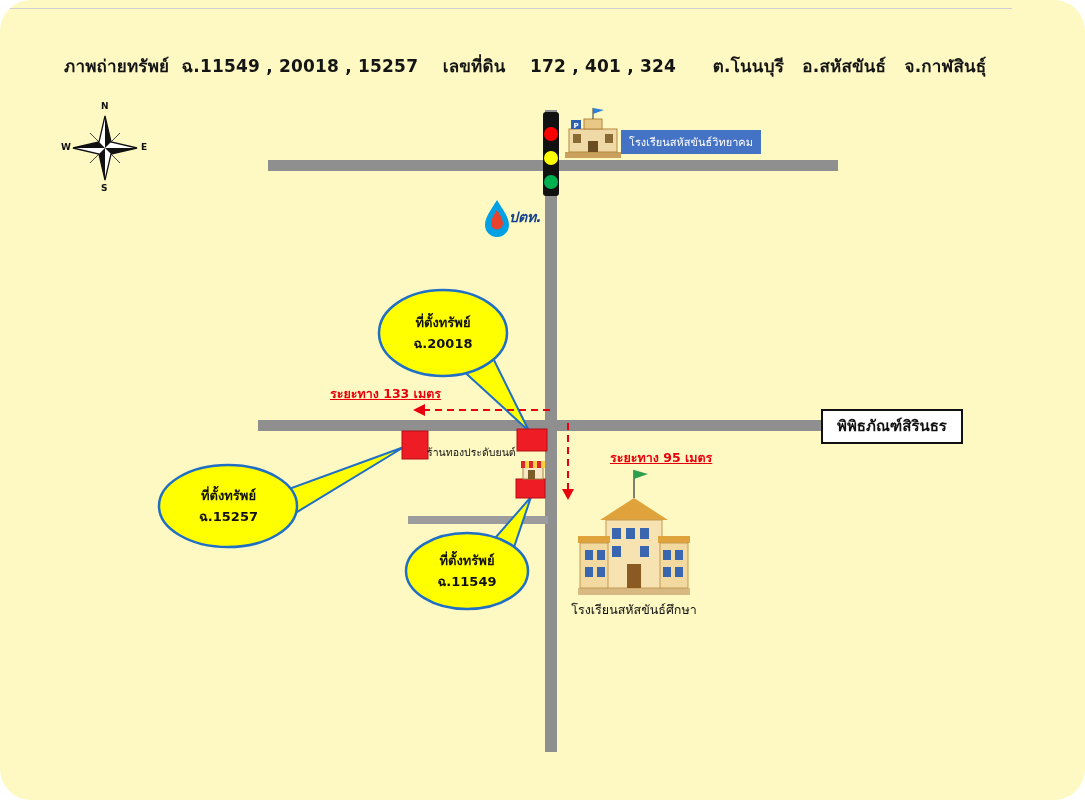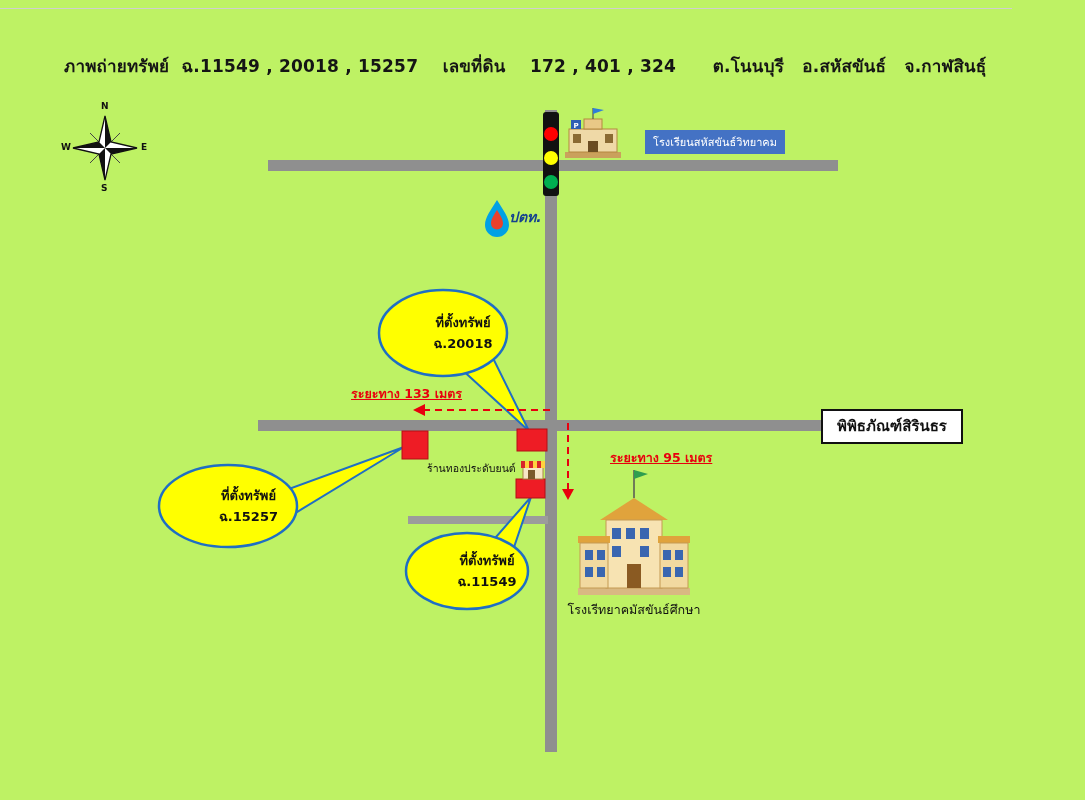--- a/index.html
+++ b/index.html
@@ -1,27 +1,27 @@
 <!DOCTYPE html>
 <html><head>
 <meta charset="utf-8">
 <style>
   html,body{margin:0;padding:0;background:#ffffff;}
-  .page{position:relative;width:1085px;height:800px;background:#bef264;overflow:hidden;
-        font-family:"DejaVu Sans","Liberation Sans",sans-serif;color:#111;}
+  .page{position:relative;width:1085px;height:800px;background:#fef9c3;overflow:hidden;
+        font-family:"DejaVu Sans","Liberation Sans",sans-serif;color:#111;border-radius:31px;}
   .abs{position:absolute;}
   .toprule{left:0;top:8px;width:1012px;height:1px;background:#cfcfcf;}
   .title{left:64px;top:52px;font-size:17px;font-weight:bold;color:#151515;white-space:pre;letter-spacing:0.2px;}
   .svg-layer{left:0;top:0;}
-  .callout-text{text-align:center;font-weight:bold;font-size:13px;line-height:21px;color:#111;padding-left:20px;}
-  .dist-label{color:#e8000d;font-weight:bold;font-size:12.5px;text-decoration:underline;white-space:nowrap;text-align:right;}
+  .callout-text{text-align:center;font-weight:bold;font-size:13px;line-height:21px;color:#111;}
+  .dist-label{color:#e8000d;font-weight:bold;font-size:12.5px;text-decoration:underline;white-space:nowrap;text-align:left;}
   .museum-label{left:822px;top:410px;width:140px;height:33px;line-height:33px;text-align:center;font-weight:bold;font-size:15px;font-family:Liberation Serif, serif;}
-  .school-top-label{left:621px;top:130px;background:#4472c4;color:#ffffff;font-size:11px;padding:3px 8px;white-space:nowrap;margin-left:24px;}
+  .school-top-label{left:621px;top:130px;background:#4472c4;color:#ffffff;font-size:11px;padding:3px 8px;white-space:nowrap;}
   .school-bottom-label{left:566px;top:600px;width:136px;text-align:center;font-size:12.5px;}
-  .shop-label{left:427px;top:460px;font-size:10.5px;white-space:nowrap;}
+  .shop-label{left:427px;top:444px;font-size:10.5px;white-space:nowrap;}
   .ptt-text{left:509px;top:206px;font-size:14px;font-weight:bold;font-style:italic;color:#14418f;}
   .compass-label{font-size:9px;font-weight:bold;color:#111;}
 </style>
 </head>
 <body>
 
 <div class="page">
 
   <div class="abs toprule"></div>
 
@@ -135,21 +135,21 @@
 
   <div class="abs compass-label" style="left:101px;top:101px;">N</div>
   <div class="abs compass-label" style="left:101px;top:183px;">S</div>
   <div class="abs compass-label" style="left:61px;top:142px;">W</div>
   <div class="abs compass-label" style="left:141px;top:142px;">E</div>
 
   <div class="abs school-top-label">โรงเรียนสหัสขันธ์วิทยาคม</div>
   <div class="abs ptt-text">ปตท.</div>
   <div class="abs museum-label">พิพิธภัณฑ์สิรินธร</div>
   <div class="abs shop-label">ร้านทองประดับยนต์</div>
-  <div class="abs school-bottom-label">โรงเรีทยาคมัสขันธ์ศึกษา</div>
+  <div class="abs school-bottom-label">โรงเรียนสหัสขันธ์ศึกษา</div>
 
   <div class="abs callout-text" style="left:379px;top:312px;width:128px;">
     <div>ที่ตั้งทรัพย์</div>
     <div>ฉ.20018</div>
   </div>
   <div class="abs callout-text" style="left:160px;top:485px;width:137px;">
     <div>ที่ตั้งทรัพย์</div>
     <div>ฉ.15257</div>
   </div>
   <div class="abs callout-text" style="left:407px;top:550px;width:120px;">

